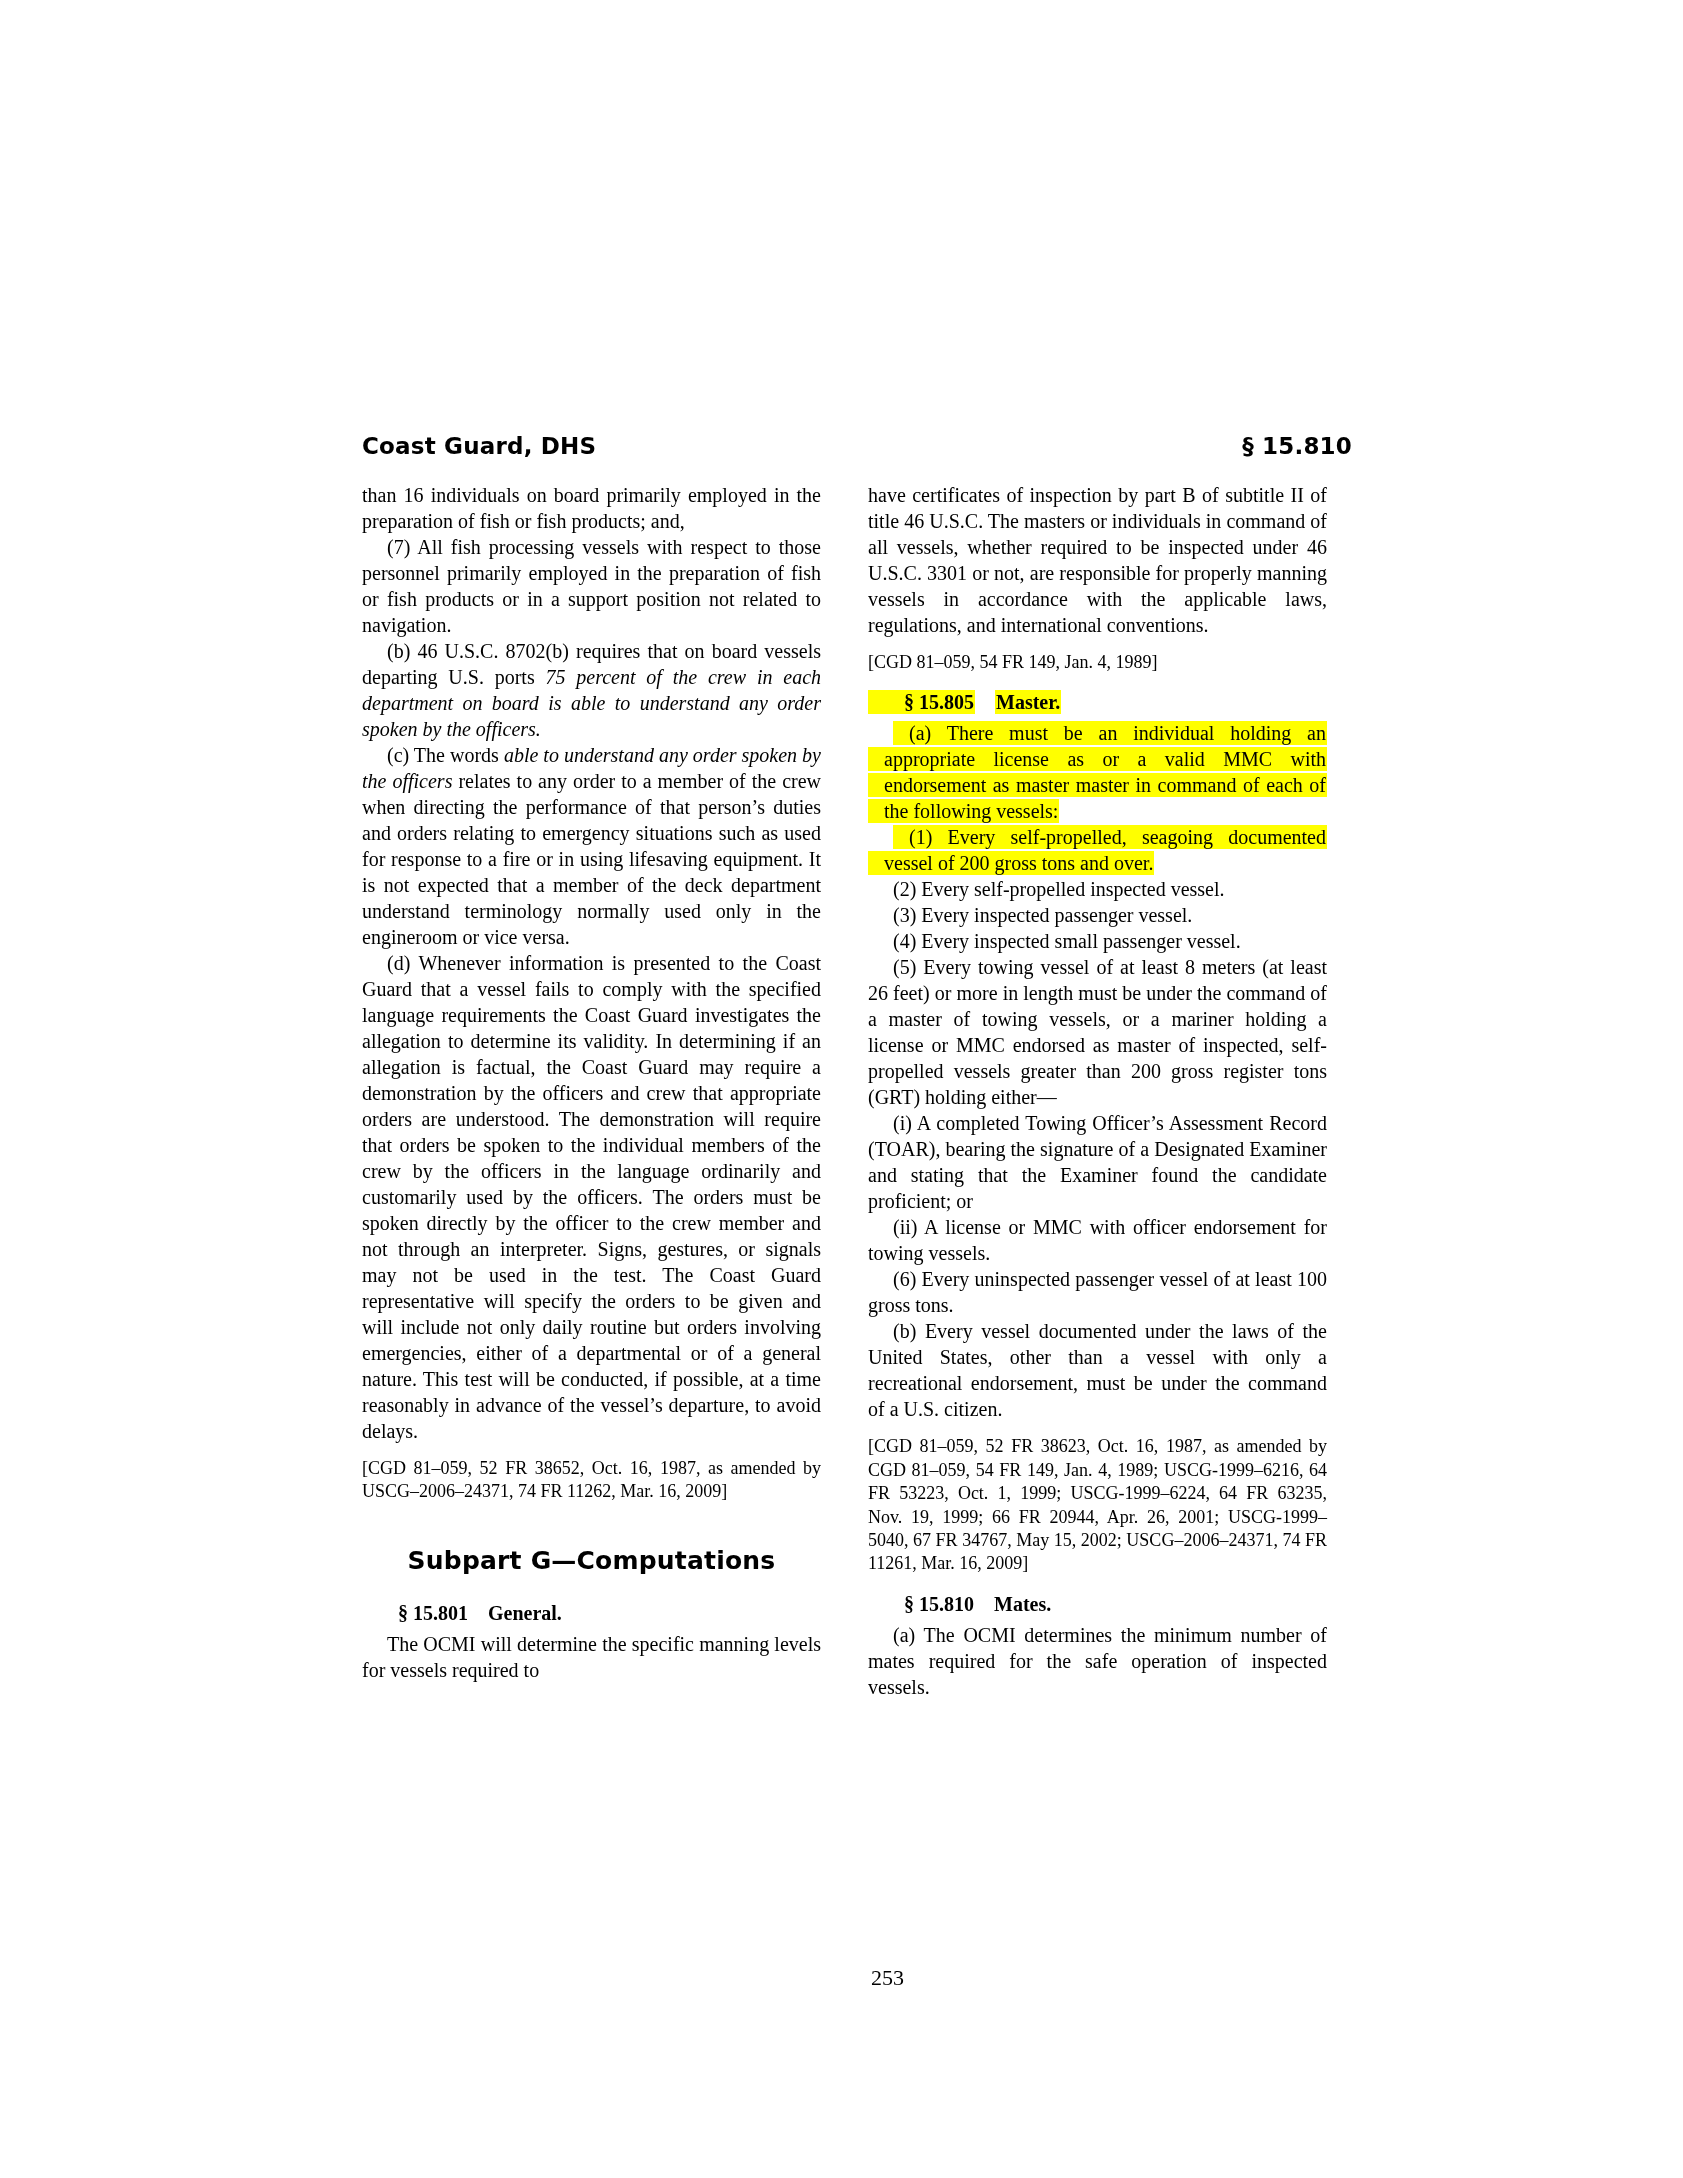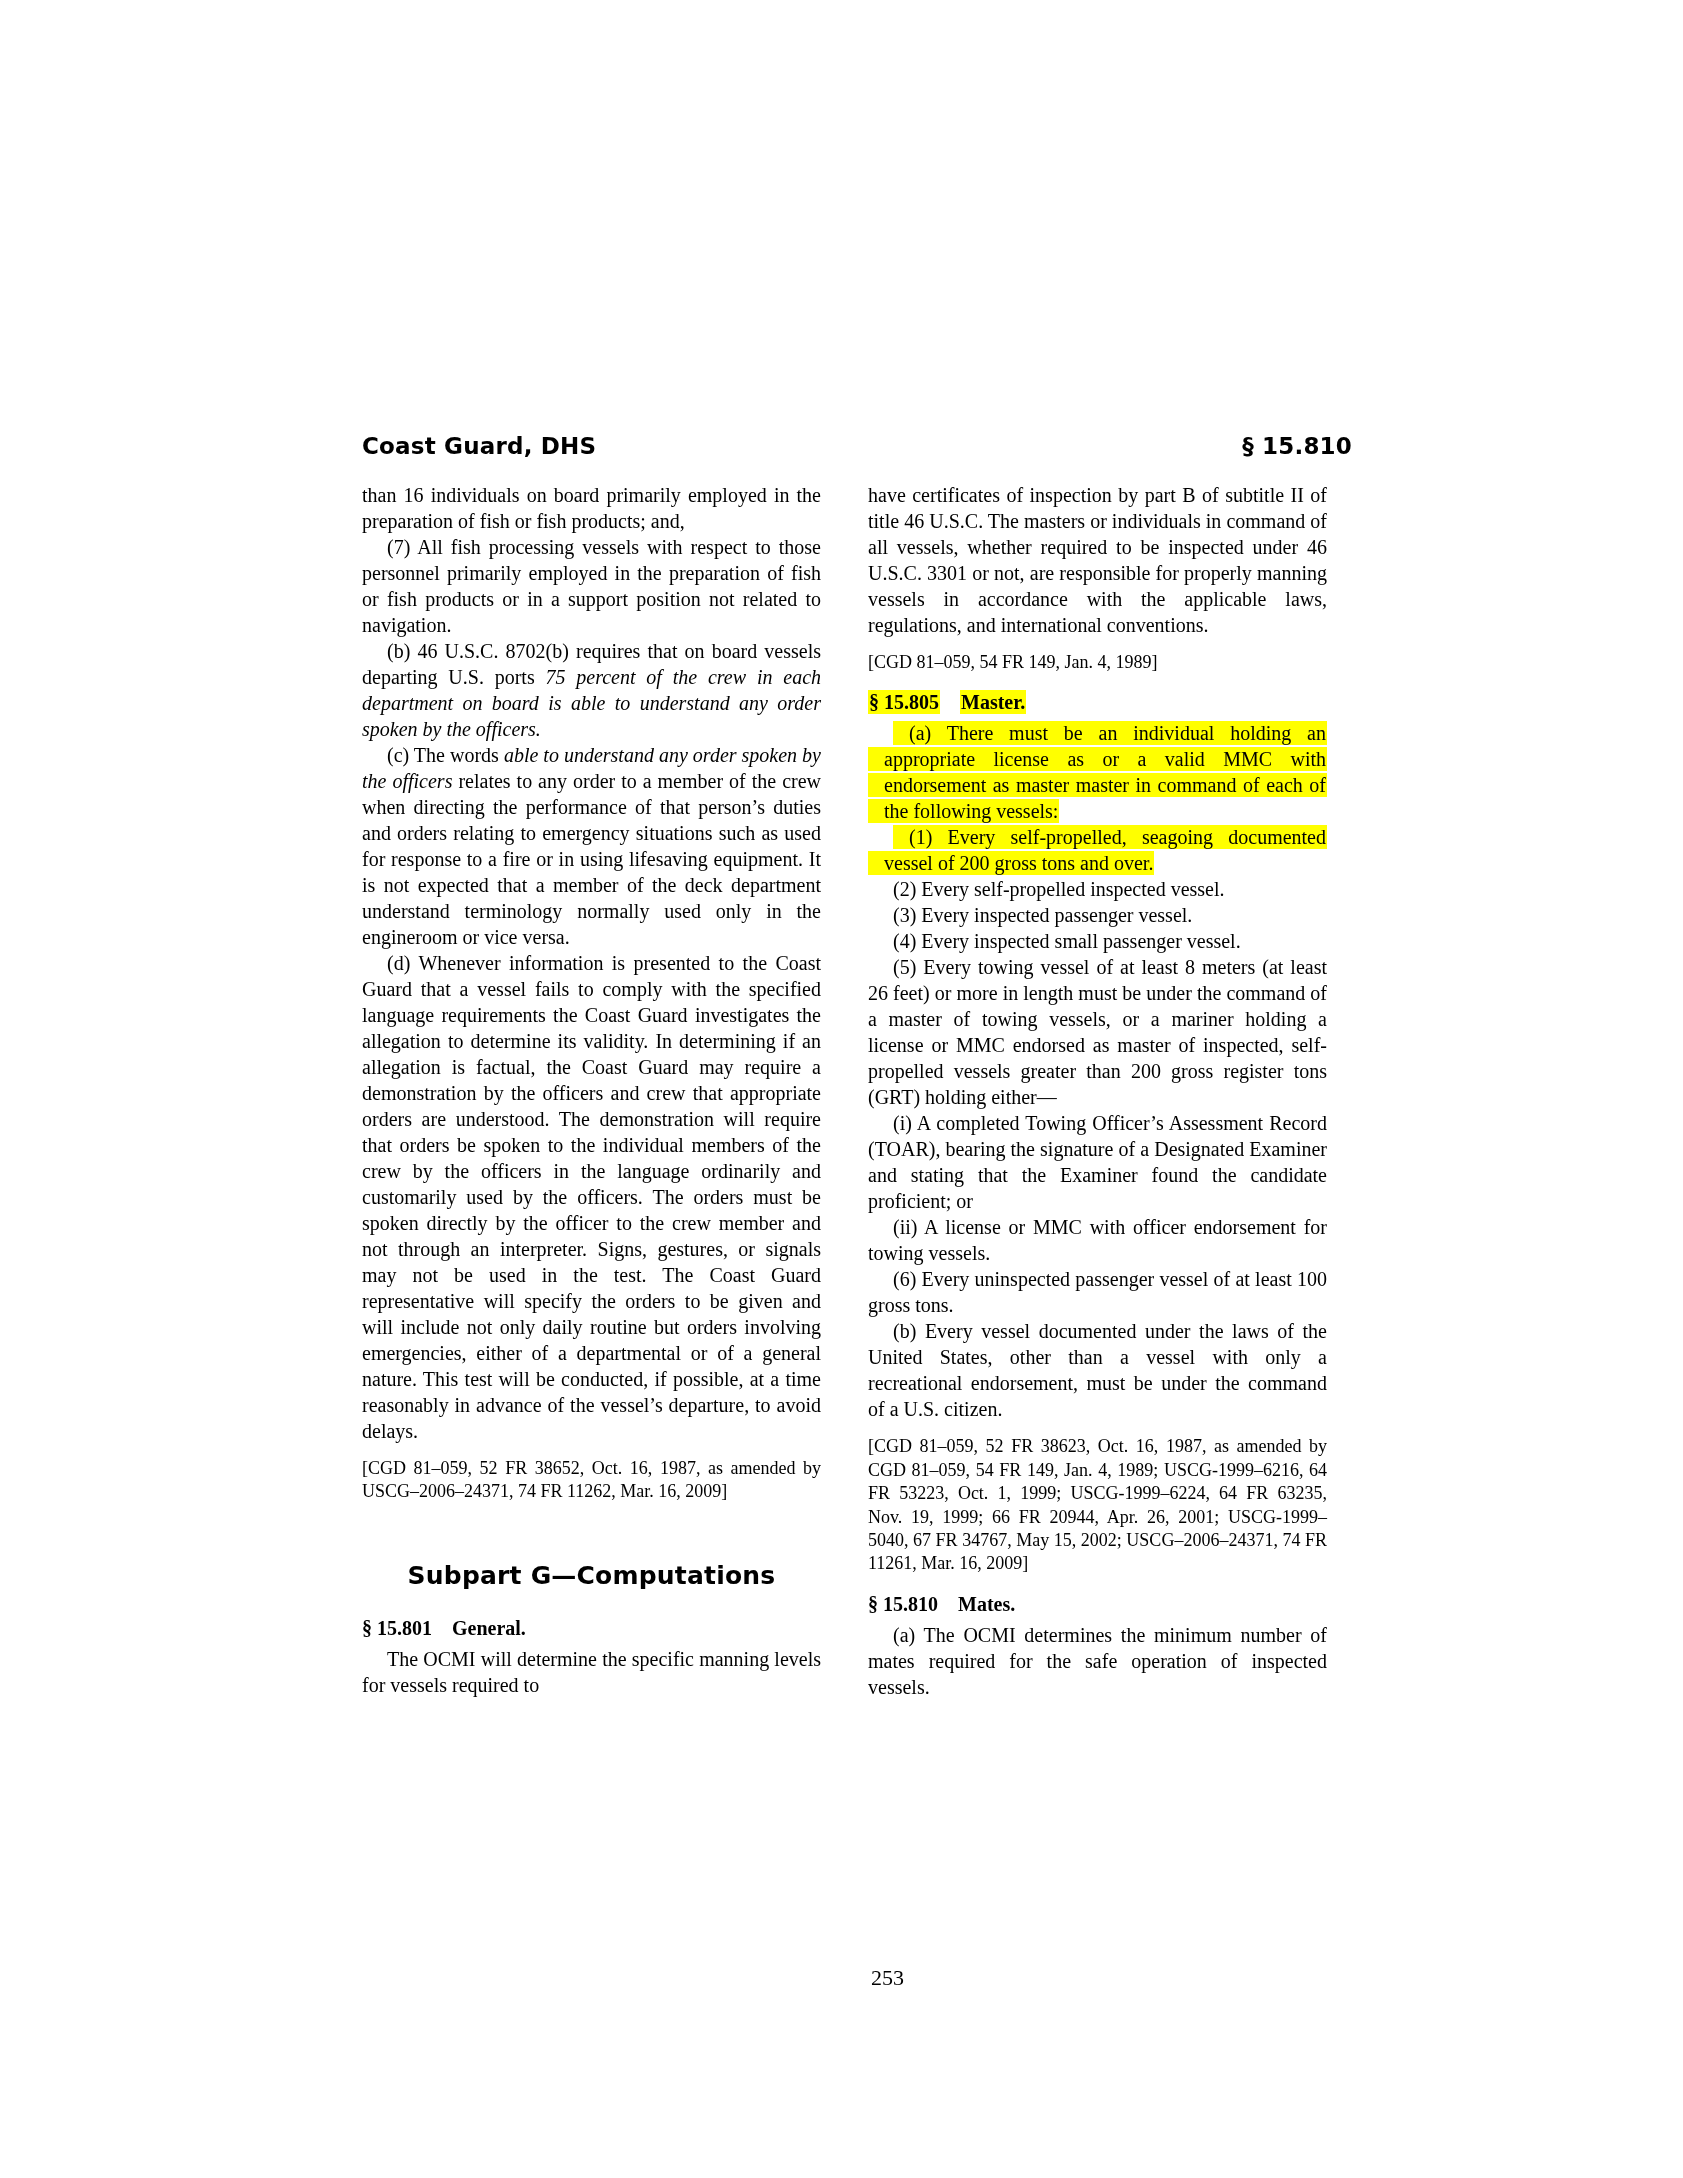--- a/index.html
+++ b/index.html
@@ -79,30 +79,30 @@
 
   
   p.sect-head {
     font-weight: 700;
     text-indent: 0;
     text-align: left;
     margin-top: 15px;
     margin-bottom: 5px;
     font-size: 20px;
   }
-  p.sect-head .sect-num { margin-right: 20px; }
+  p.sect-head .sect-num { margin-right: 20px; padding-left: 36px; }
 
   
   p.subpart {
     font-family: "DejaVu Sans", "Liberation Sans", sans-serif;
     font-weight: 700;
     font-size: 25px;
     text-align: center;
     text-indent: 0;
-    margin-top: 59px;
+    margin-top: 44px;
     margin-bottom: 26px;
     letter-spacing: 0.2px;
   }
 
   
   .hl {
     background-color: #FFFF00;
     box-decoration-break: clone;
     -webkit-box-decoration-break: clone;
     padding: 1px 1px;

